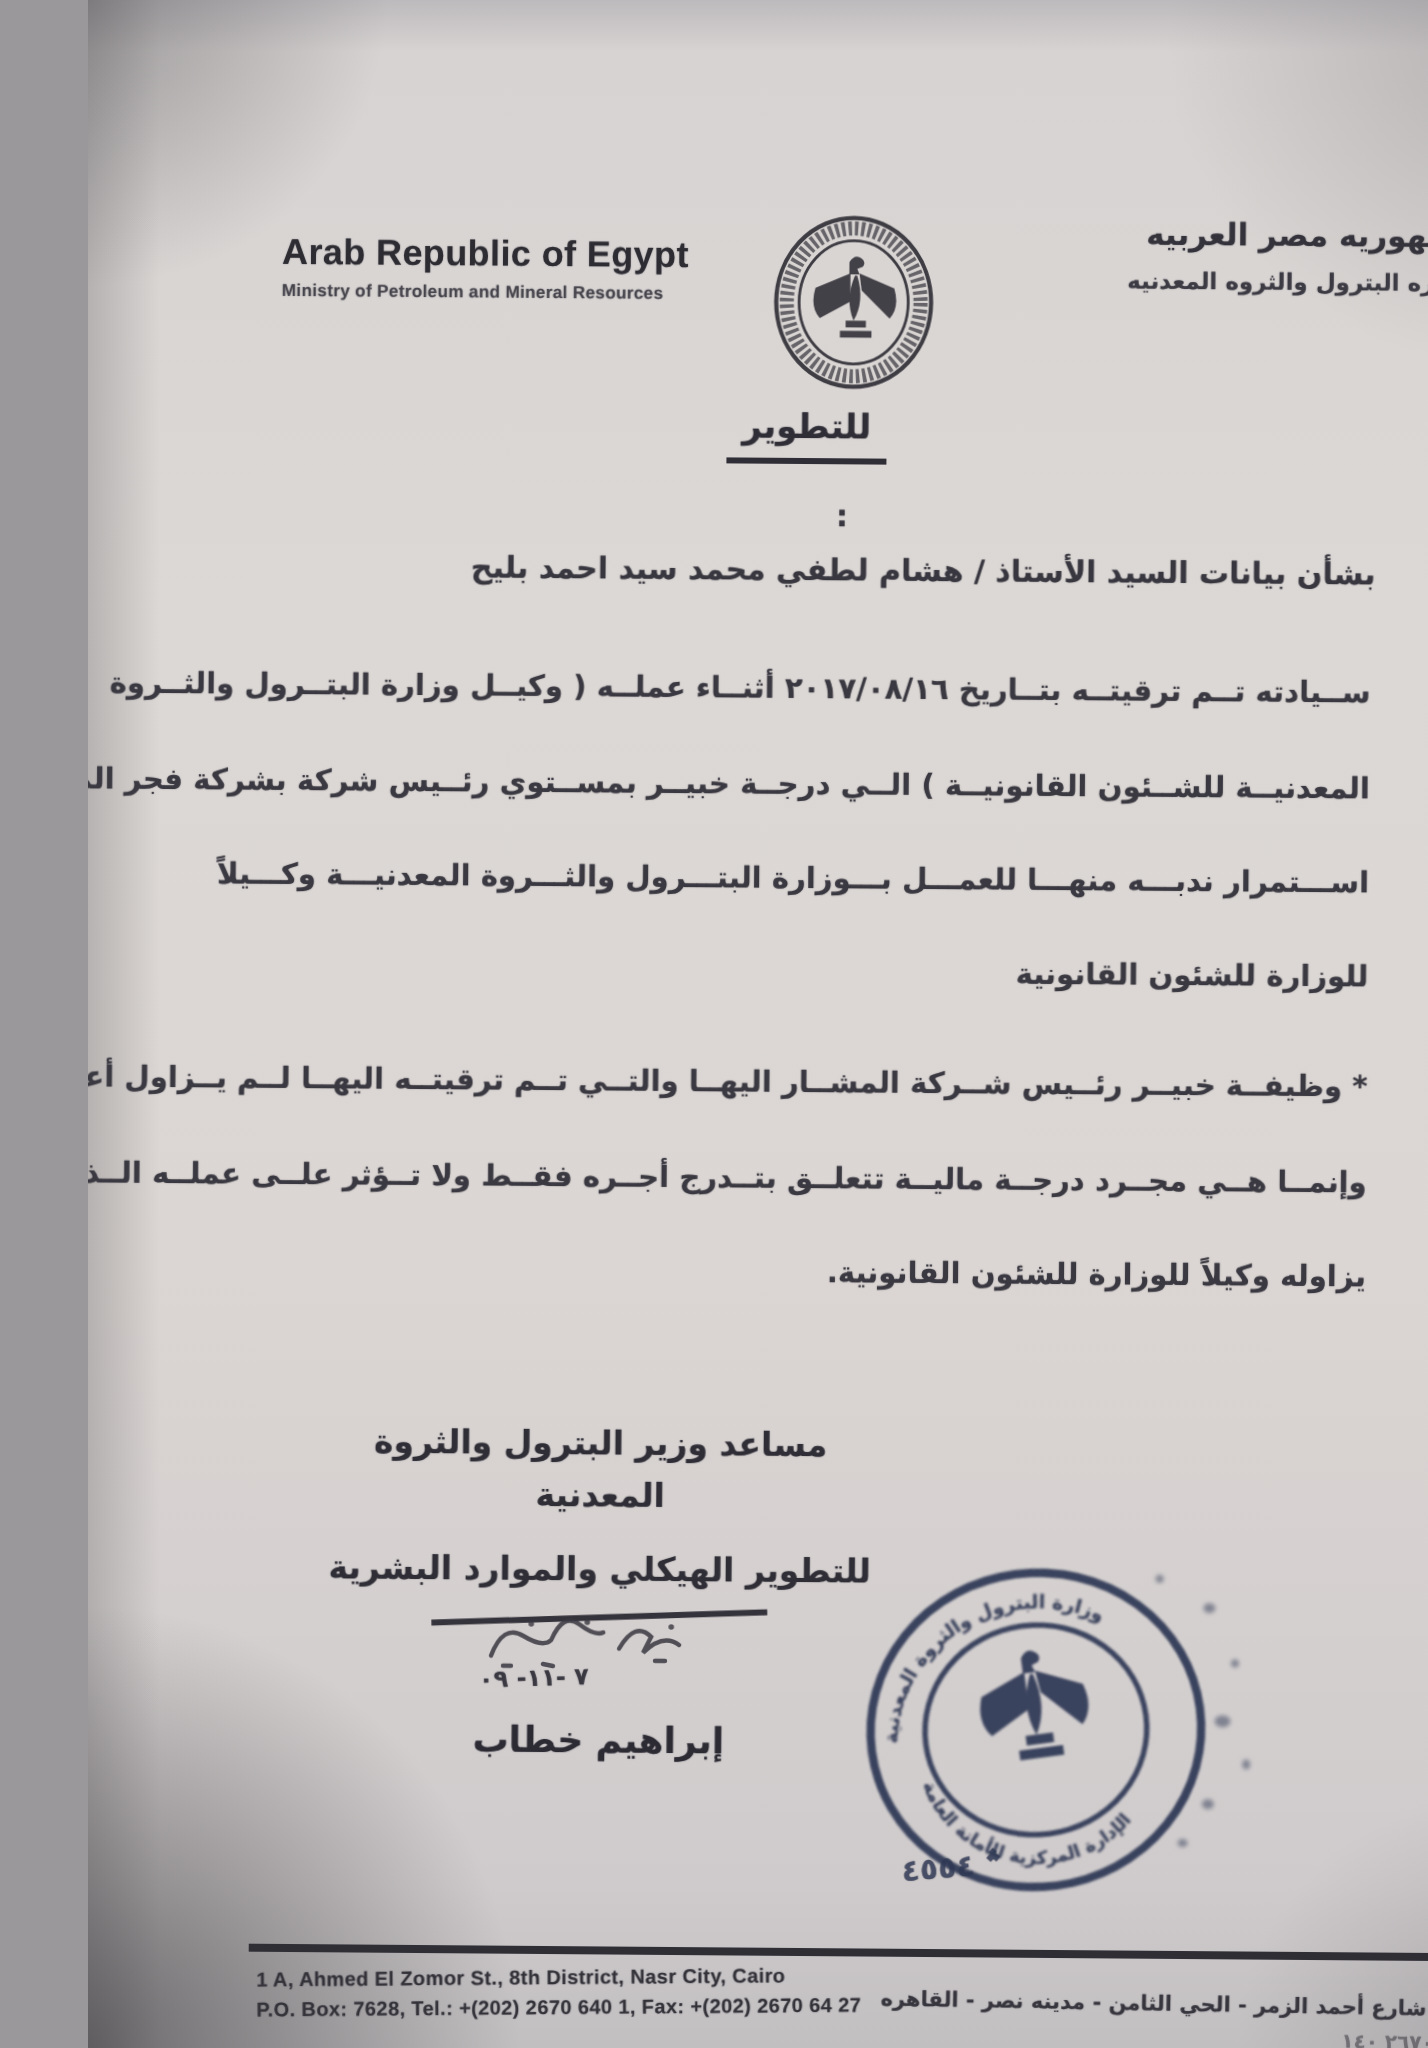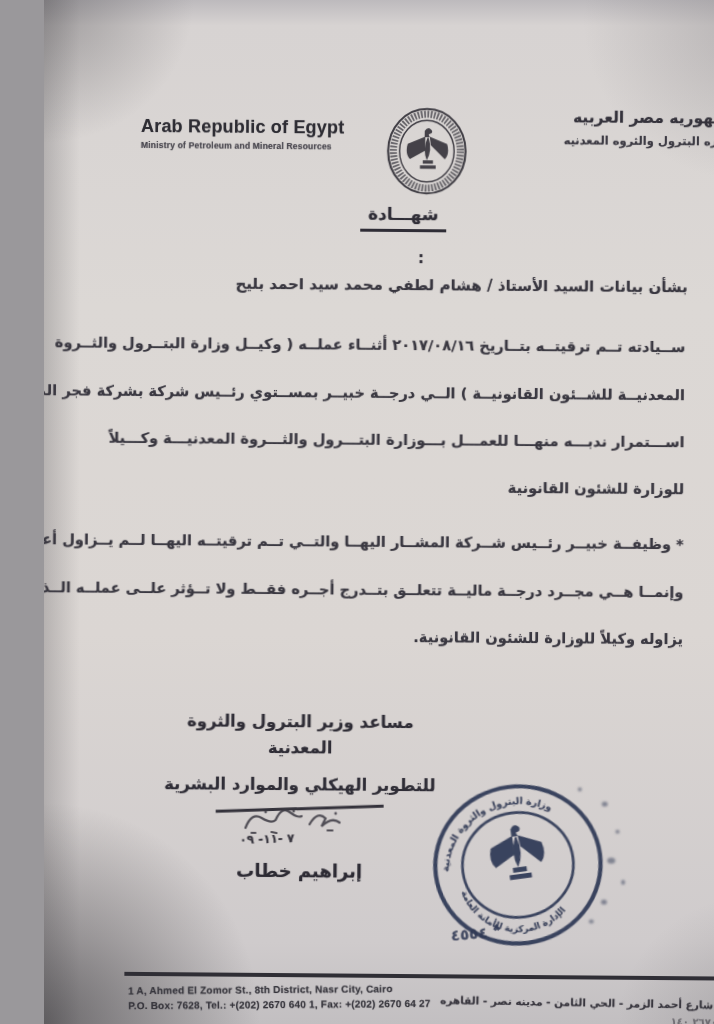--- a/index.html
+++ b/index.html
@@ -88,21 +88,21 @@
         </g>
       </svg>
     </div>
 
     <div class="hdr-right">
       <div class="hdr-ar-title">جمهوريه مصر العربيه</div>
       <div class="hdr-ar-sub">وزاره البترول والثروه المعدنيه</div>
     </div>
 
     <div class="doc-title">
-      <span>شهـــادة</span>
+      <span>للتطوير</span>
     </div>
     <div class="colon">:</div>
 
     <div class="subject">بشأن بيانات السيد الأستاذ / هشام لطفي محمد سيد احمد بليح</div>
 
     <div>
       <div class="bline" style="top:336px">ســيادته تــم ترقيتــه بتــاريخ ٢٠١٧/٠٨/١٦ أثنــاء عملــه ( وكيــل وزارة البتــرول والثــروة</div>
       <div class="bline" style="top:384px">المعدنيــة للشــئون القانونيــة ) الــي درجــة خبيــر بمســتوي رئــيس شركة بشركة فجر المصــرية مــع</div>
       <div class="bline" style="top:431px">اســـتمرار ندبـــه منهـــا للعمـــل بـــوزارة البتـــرول والثـــروة المعدنيـــة وكـــيلاً</div>
       <div class="bline" style="top:478px">للوزارة للشئون القانونية</div>

